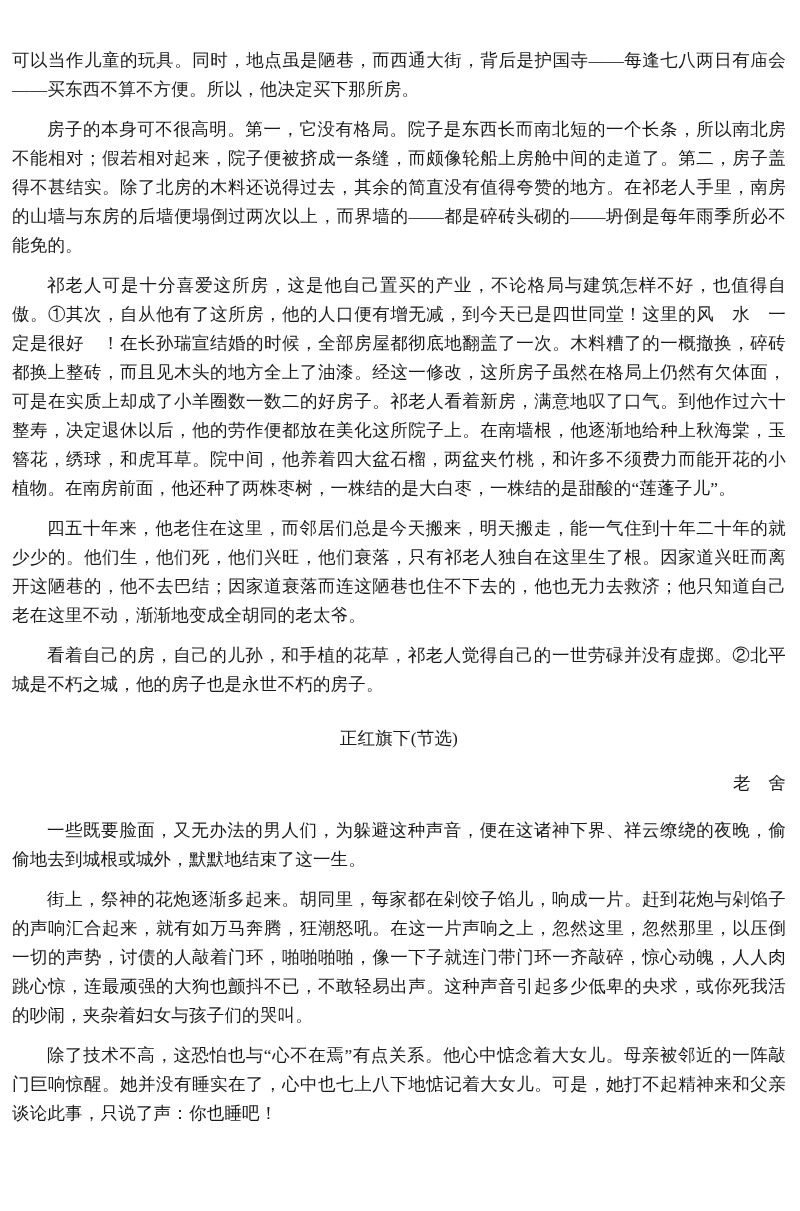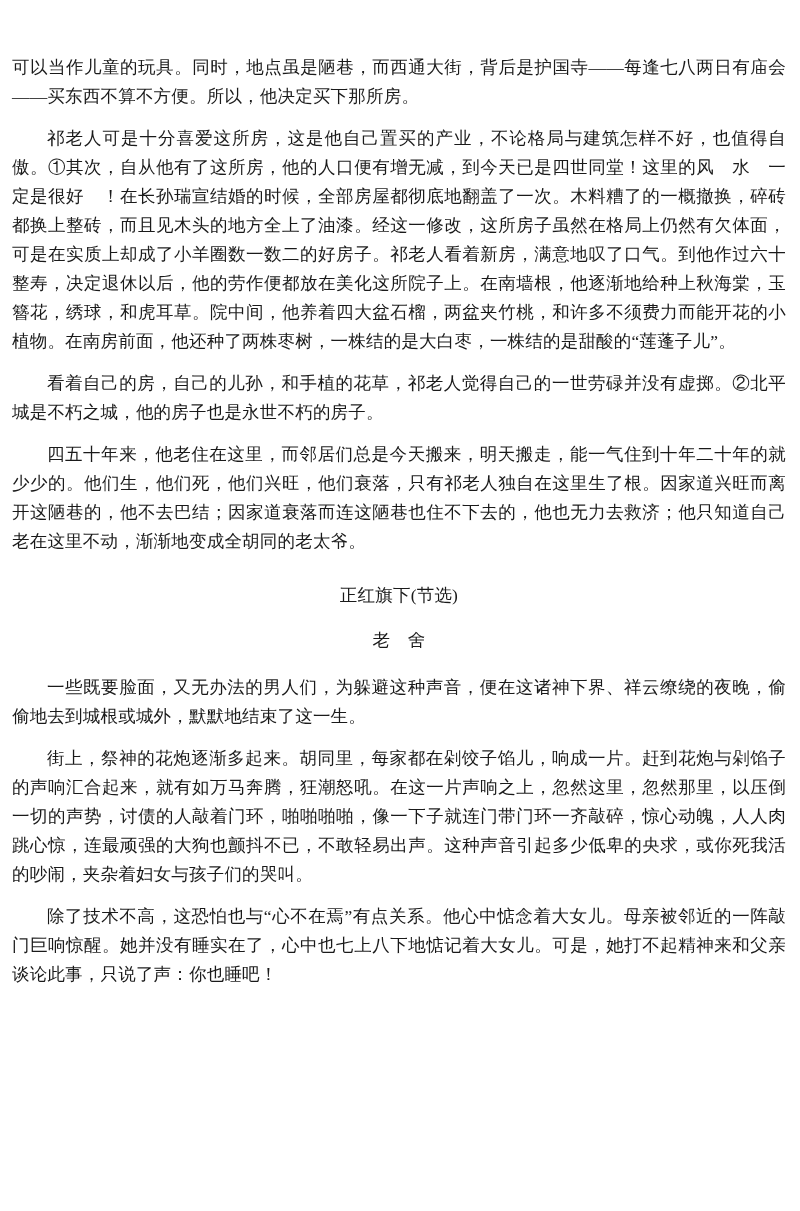--- a/index.html
+++ b/index.html
@@ -14,56 +14,57 @@
     box-sizing: border-box;
     background: #ffffff;
     color: #1a1a1a;
     padding: 40px 14px 30px 12px;
     font-family: "Liberation Serif", "DejaVu Serif", serif;
     font-size: 17.5px;
     line-height: 29px;
     letter-spacing: 0.2px;
   }
   .page p {
-    margin: 13px 0 11px 0;
+    margin: 6px 0 11px 0;
     text-align: justify;
   }
   p.body {
     text-indent: 2em;
   }
   p.continuation {
     text-indent: 0;
   }
   p.label {
     text-indent: 2em;
     margin-bottom: 16px;
   }
   p.title {
     text-align: center;
     text-indent: 0;
     margin: 25px 0 16px 0;
   }
   p.author {
-    text-align: center;
+    text-align: right;
     text-indent: 0;
     margin: 16px 0 18px 0;
   }
   .ul {
     text-decoration-thickness: 1.4px;
     text-underline-offset: 4px;
   }
 </style>
 </head>
 <body>
 
 <div class="page">
   <div id="content">
       <p class="continuation"><span>可以当作儿童的玩具。同时，地点虽是陋巷，而西通大街，背后是护国寺——每逢七八两日有庙会——买东西不算不方便。所以，他决定买下那所房。</span></p>
+      <p class="body"><span>房子的本身可不很高明。第一，它没有格局。院子是东西长而南北短的一个长条，所以南北房不能相对；假若相对起来，院子便被挤成一条缝，而颇像轮船上房舱中间的走道了。第二，房子盖得不甚结实。除了北房的木料还说得过去，其余的简直没有值得夸赞的地方。在祁老人手里，南房的山墙与东房的后墙便塌倒过两次以上，而界墙的——都是碎砖头砌的——坍倒是每年雨季所必不能免的。</span></p>
       <p class="body"><span>祁老人可是十分喜爱这所房，这是他自己置买的产业，不论格局与建筑怎样不好，也值得自傲。</span><span>①</span><span class="ul">其次，自从他有了这所房，他的人口便有增无减，到今天已是四世同堂！这里的风　水</span><span>　</span><span class="ul">一定是很好</span><span>　！在长孙瑞宣结婚的时候，全部房屋都彻底地翻盖了一次。木料糟了的一概撤换，碎砖都换上整砖，而且见木头的地方全上了油漆。经这一修改，这所房子虽然在格局上仍然有欠体面，可是在实质上却成了小羊圈数一数二的好房子。祁老人看着新房，满意地叹了口气。到他作过六十整寿，决定退休以后，他的劳作便都放在美化这所院子上。在南墙根，他逐渐地给种上秋海棠，玉簪花，绣球，和虎耳草。院中间，他养着四大盆石榴，两盆夹竹桃，和许多不须费力而能开花的小植物。在南房前面，他还种了两株枣树，一株结的是大白枣，一株结的是甜酸的“莲蓬子儿”。</span></p>
+      <p class="body"><span>四五十年来，他老住在这里，而邻居们总是今天搬来，明天搬走，能一气住到十年二十年的就少少的。他们生，他们死，他们兴旺，他们衰落，只有祁老人独自在这里生了根。因家道兴旺而离开这陋巷的，他不去巴结；因家道衰落而连这陋巷也住不下去的，他也无力去救济；他只知道自己老在这里不动，渐渐地变成全胡同的老太爷。</span></p>
       <p class="body"><span>看着自己的房，自己的儿孙，和手植的花草，祁老人觉得自己的一世劳碌并没有虚掷。</span><span>②</span><span class="ul">北平城是不朽之城，他的房子也是永世不朽的房子。</span></p>
-      <p class="body"><span>四五十年来，他老住在这里，而邻居们总是今天搬来，明天搬走，能一气住到十年二十年的就少少的。他们生，他们死，他们兴旺，他们衰落，只有祁老人独自在这里生了根。因家道兴旺而离开这陋巷的，他不去巴结；因家道衰落而连这陋巷也住不下去的，他也无力去救济；他只知道自己老在这里不动，渐渐地变成全胡同的老太爷。</span></p>
       <p class="title"><span>正红旗下(节选)</span></p>
       <p class="author"><span>老　舍</span></p>
       <p class="body"><span>一些既要脸面，又无办法的男人们，为躲避这种声音，便在这诸神下界、祥云缭绕的夜晚，偷偷地去到城根或城外，默默地结束了这一生。</span></p>
       <p class="body"><span>街上，祭神的花炮逐渐多起来。胡同里，每家都在剁饺子馅儿，响成一片。赶到花炮与剁馅子的声响汇合起来，就有如万马奔腾，狂潮怒吼。在这一片声响之上，忽然这里，忽然那里，以压倒一切的声势，讨债的人敲着门环，啪啪啪啪，像一下子就连门带门环一齐敲碎，惊心动魄，人人肉跳心惊，连最顽强的大狗也颤抖不已，不敢轻易出声。这种声音引起多少低卑的央求，或你死我活的吵闹，夹杂着妇女与孩子们的哭叫。</span></p>
       <p class="body"><span>除了技术不高，这恐怕也与“心不在焉”有点关系。他心中惦念着大女儿。母亲被邻近的一阵敲门巨响惊醒。她并没有睡实在了，心中也七上八下地惦记着大女儿。可是，她打不起精神来和父亲谈论此事，只说了声：你也睡吧！</span></p>
     </div>
 </div>
 
 </body></html>

